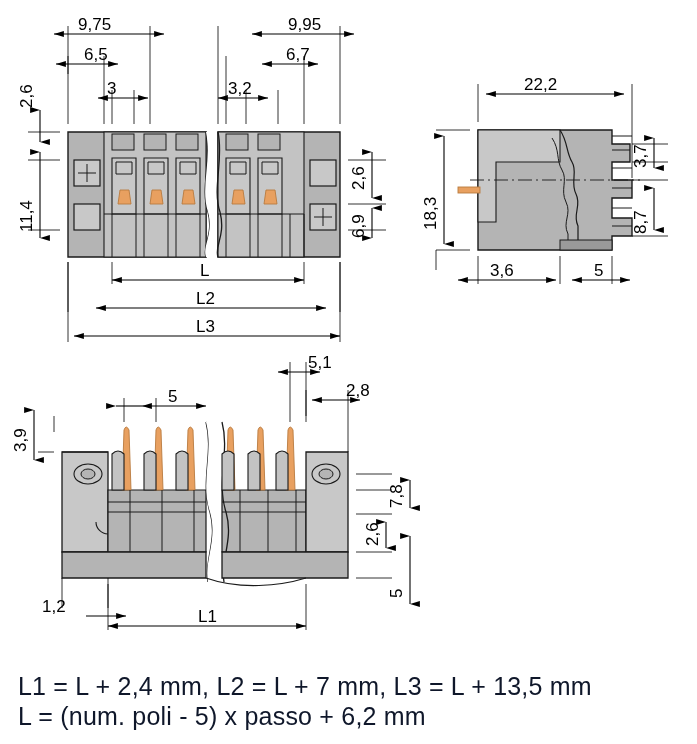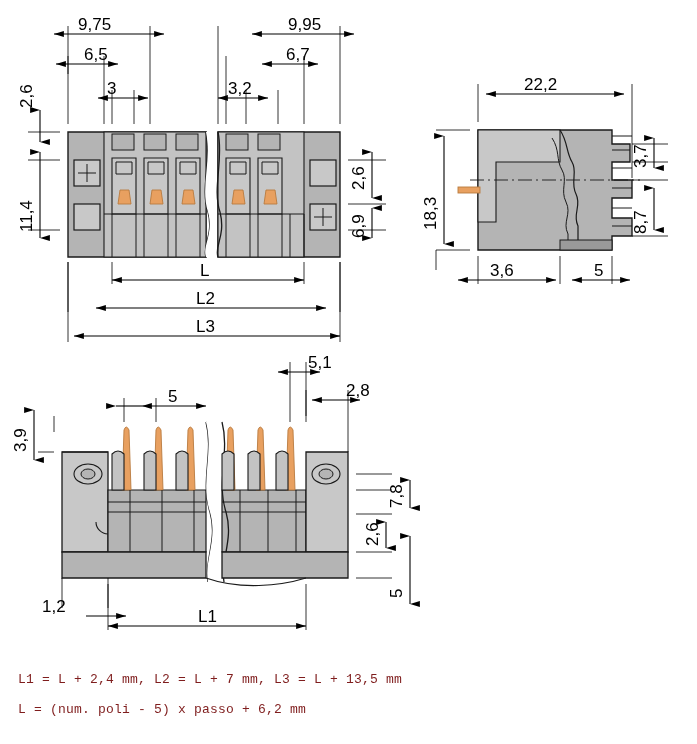--- a/index.html
+++ b/index.html
@@ -13,23 +13,23 @@
   }
   .stage{position:absolute;left:0;top:12px;width:697px;height:744px;}
   svg{display:block;}
   .dimtext{
     font-family:"Liberation Sans", sans-serif;
     font-size:17px;
     fill:#000;
   }
   .formula{
     position:absolute;
-    font-family:Liberation Mono, monospace;
-    font-size:13px;
-    color:#7f1d1d;
+    font-family:Liberation Sans, sans-serif;
+    font-size:25px;
+    color:#0f172a;
     white-space:nowrap;
     letter-spacing:0.2px;
   }
   #f1{left:18px;top:660px;}
   #f2{left:18px;top:690px;}
 </style>
 </head>
 <body>
 
 <div class="stage">

